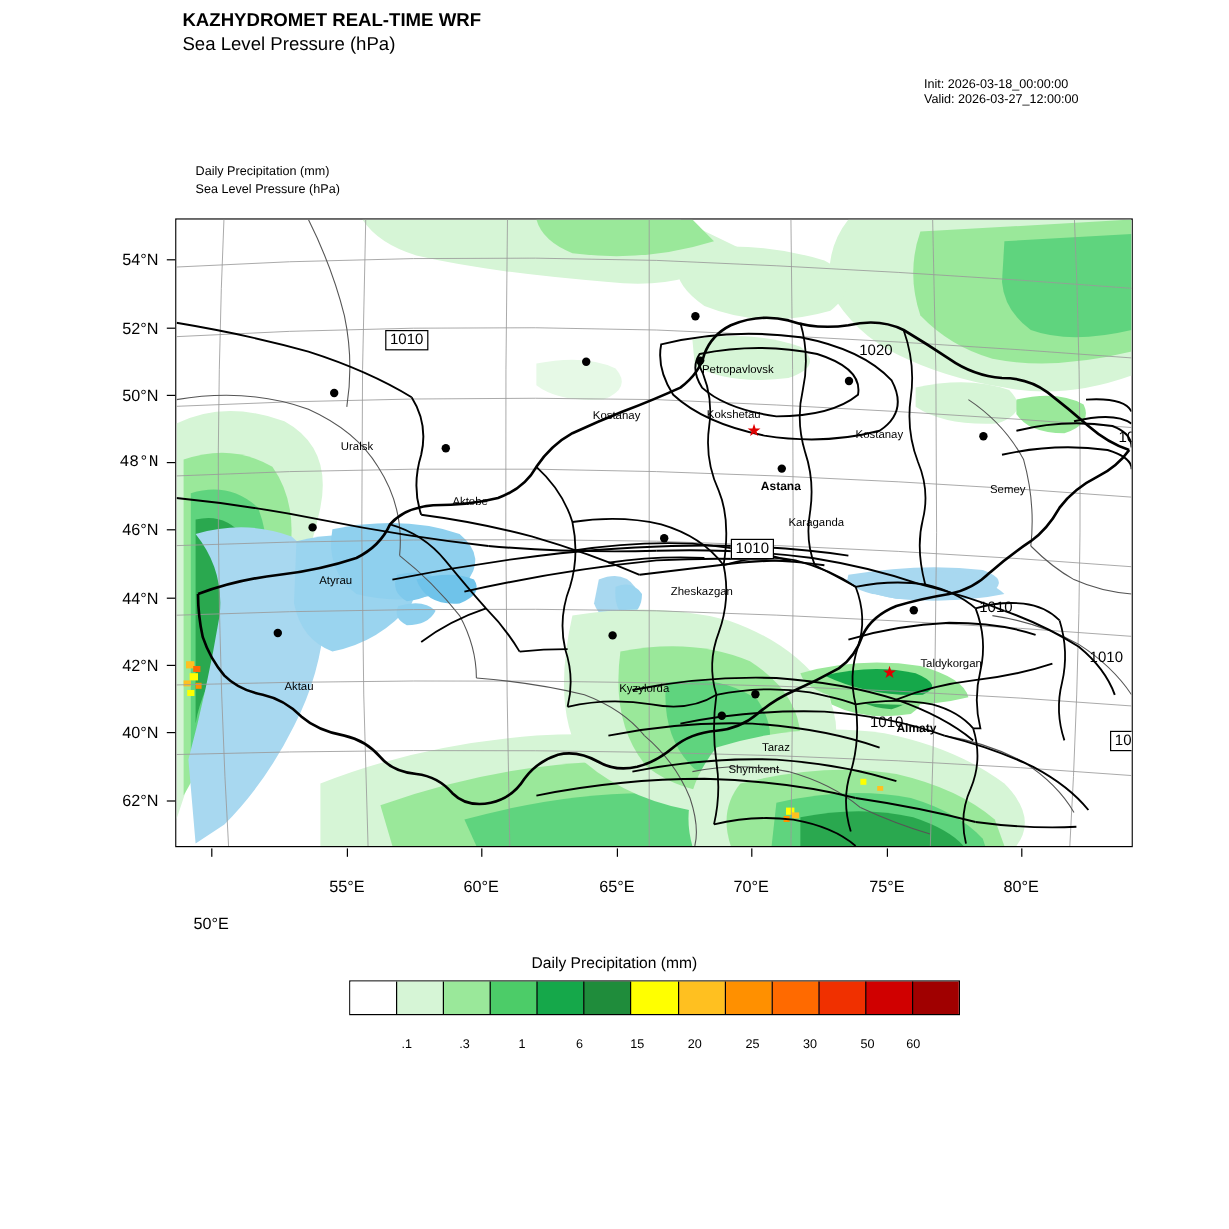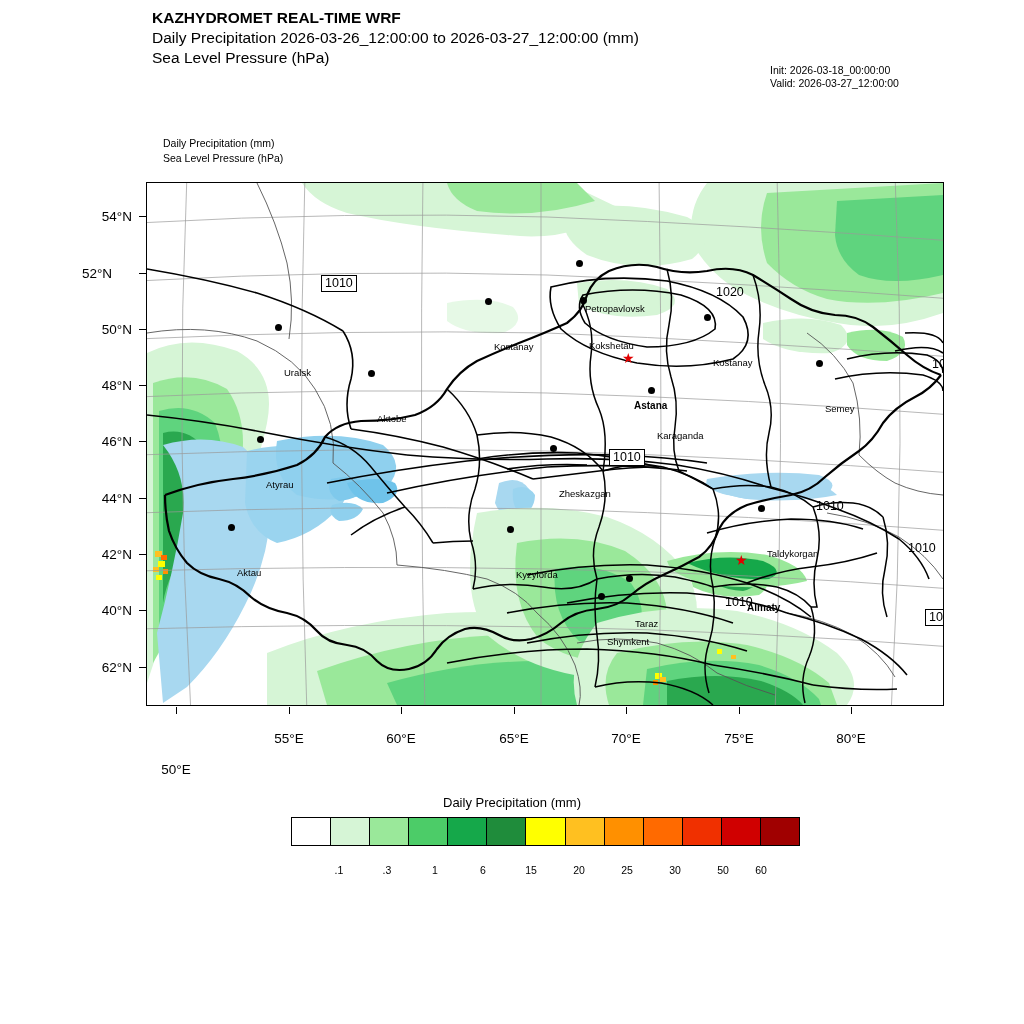--- a/index.html
+++ b/index.html
@@ -41,21 +41,20 @@
   .cb-cell{flex:1 1 0;height:100%;}
   .cb-cell + .cb-cell{border-left:1px solid #000;}
   .cb-ticks{position:absolute;left:291px;top:864px;width:509px;height:16px;}
   .cb-tick{position:absolute;font-size:10.5px;color:#000;transform:translateX(-50%);}
 </style>
 </head>
 <body>
 
 <div class="title-block">
   <div class="title-line bold">KAZHYDROMET REAL-TIME WRF</div>
-  <div class="title-line">Daily Precipitation 2026-03-26_12:00:00 to 2026-03-27_12:00:00 (mm)</div>
   <div class="title-line">Sea Level Pressure  (hPa)</div>
 </div>
 
 <div class="init-block">
   <div>Init: 2026-03-18_00:00:00</div>
   <div>Valid: 2026-03-27_12:00:00</div>
 </div>
 
 <div class="sub-block">
   <div>Daily Precipitation   (mm)</div>
@@ -332,23 +331,23 @@
       <span class="nm">Taraz</span>
     </div>
     <div class="city" style="left:451px;top:410px;">
       <span class="dot"></span>
       <span class="nm">Shymkent</span>
     </div>
   </div>
 </div>
 
 <div class="ylab" style="left:62px;top:209px;">54°N</div>
-<div class="ylab" style="left:62px;top:266px;text-align:center;">52°N</div>
+<div class="ylab" style="left:62px;top:266px;">52°N</div>
 <div class="ylab" style="left:62px;top:322px;">50°N</div>
-<div class="ylab" style="left:62px;top:378px;">48°N</div>
+<div class="ylab" style="left:62px;top:378px;font-family:Liberation Mono, monospace;">48°N</div>
 <div class="ylab" style="left:62px;top:434px;">46°N</div>
 <div class="ylab" style="left:62px;top:491px;">44°N</div>
 <div class="ylab" style="left:62px;top:547px;">42°N</div>
 <div class="ylab" style="left:62px;top:603px;">40°N</div>
 <div class="ylab" style="left:62px;top:660px;">62°N</div>
 
 <div class="tick-h" style="left:139px;top:216px;"></div>
 <div class="tick-h" style="left:139px;top:273px;"></div>
 <div class="tick-h" style="left:139px;top:329px;"></div>
 <div class="tick-h" style="left:139px;top:385px;"></div>

